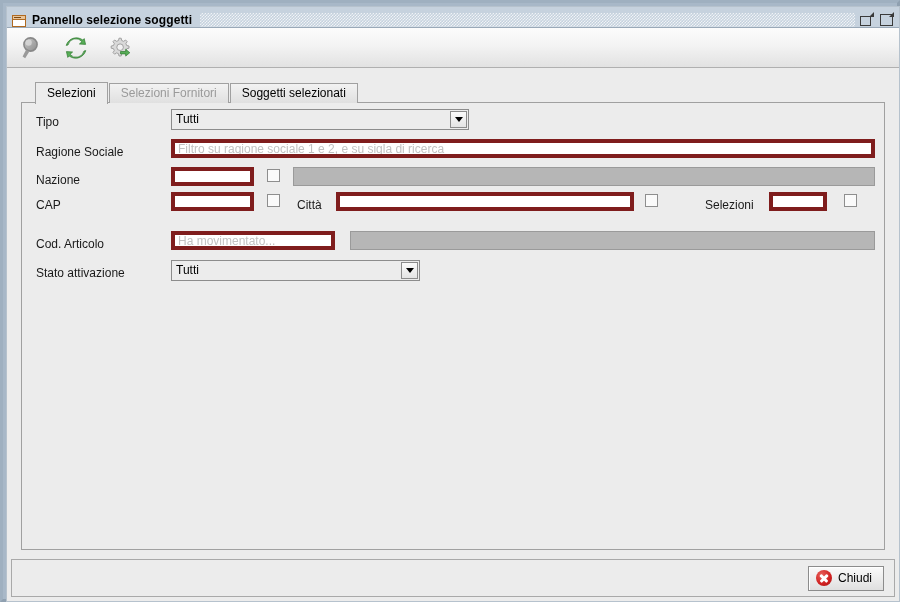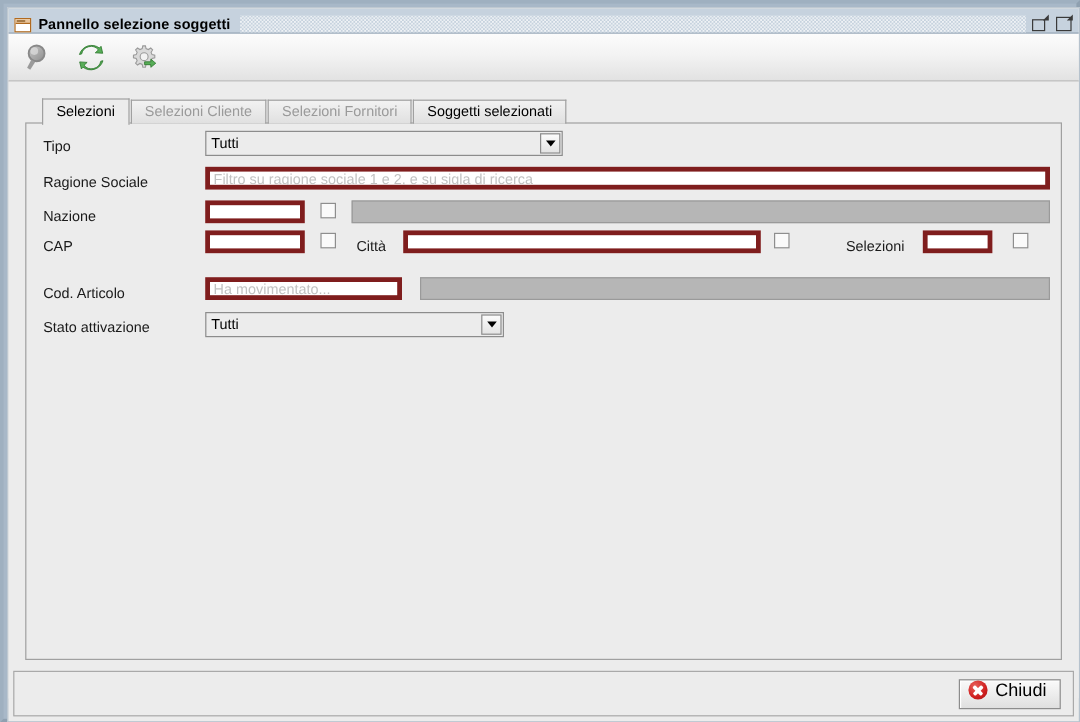--- a/index.html
+++ b/index.html
@@ -285,23 +285,24 @@
     align-items: center;
     justify-content: flex-end;
     padding-right: 10px;
   }
   #close-button {
     height: 25px;
     box-sizing: border-box;
     border: 1px solid #8c8c8c;
     background: linear-gradient(to bottom, #fafafa 0%, #ededed 50%, #dfdfdf 100%);
     display: flex;
+    align-items: center;
     padding: 0 11px 0 7px;
     cursor: pointer;
-    font-size: 15px;
+    font-size: 12px;
     color: #000;
     box-shadow: inset 1px 1px 0 #ffffff;
   }
   #close-button .xicon {
     width: 16px; height: 16px;
     border-radius: 50%;
     background: radial-gradient(circle at 35% 30%, #e8605a 0%, #cf1f1f 60%, #a31414 100%);
     margin-right: 6px;
     position: relative;
     flex: 0 0 auto;
@@ -372,23 +373,20 @@
       </div>
     </div>
 
     <div id="content">
 
       <div id="tabstrip">
         <div class="tab active">
           <span>Selezioni</span>
         </div>
         <div class="tab">
-          <span>Selezioni Cliente</span>
-        </div>
-        <div class="tab">
           <span>Selezioni Fornitori</span>
         </div>
         <div class="tab enabled">
           <span>Soggetti selezionati</span>
         </div>
       </div>
 
       <div id="tabpanel">
         <div id="form">
 

